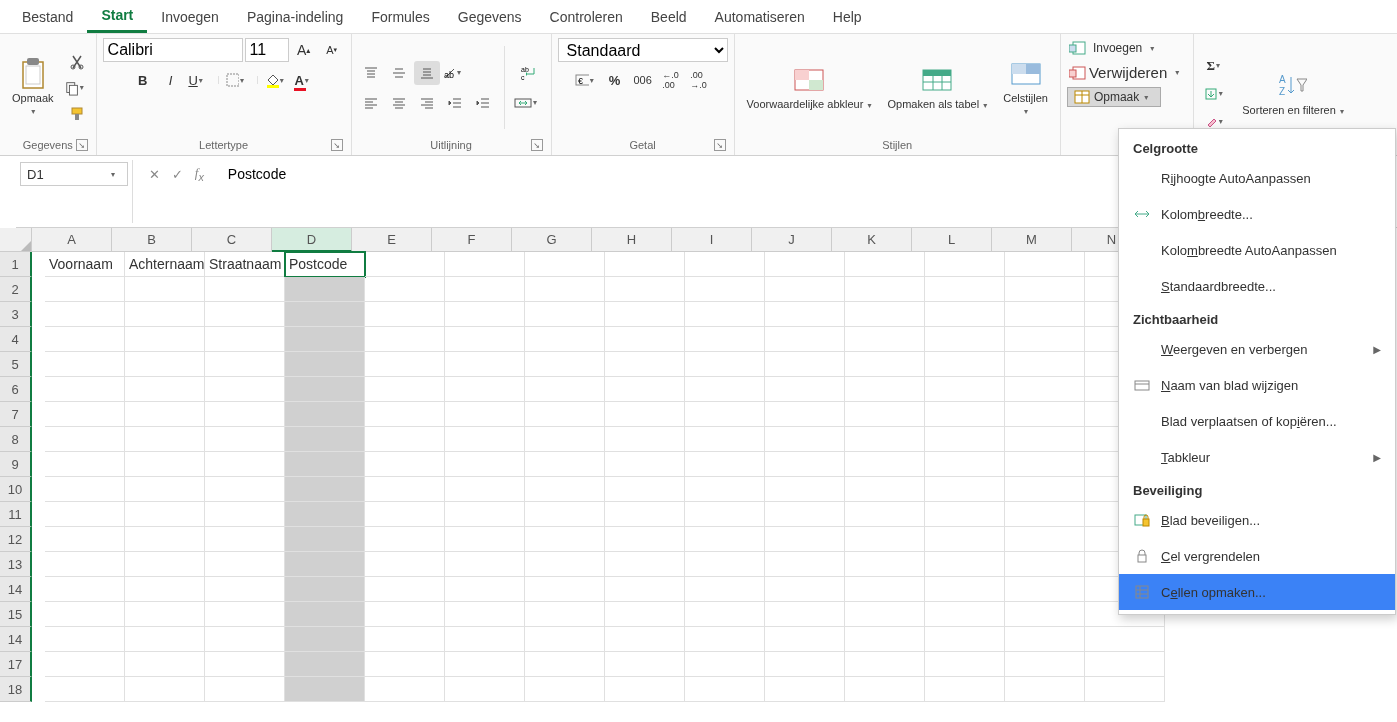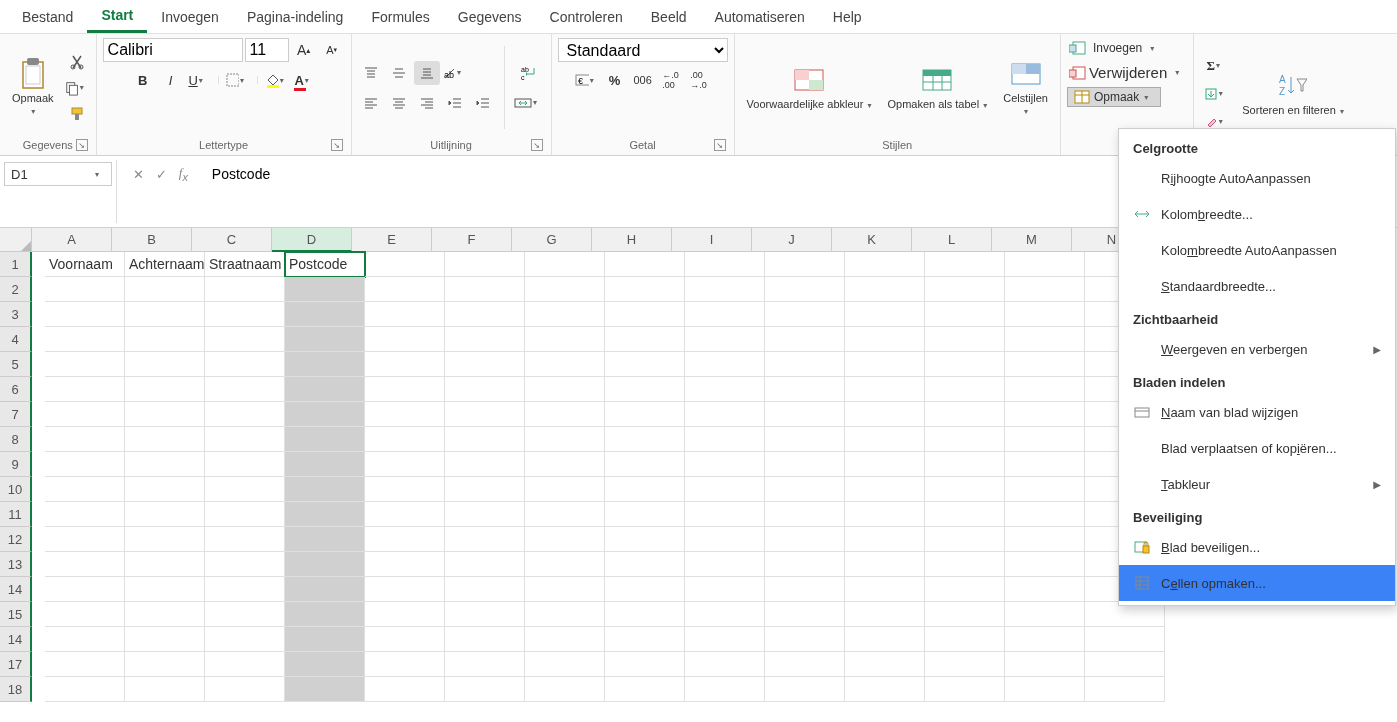--- a/index.html
+++ b/index.html
@@ -20,21 +20,21 @@
 .row { display: flex; gap: 2px; align-items: center; }
 .btn-sm { width: 26px; height: 24px; display: flex; align-items: center; justify-content: center; border: 1px solid transparent; border-radius: 3px; cursor: pointer; }
 .btn-big { display: flex; flex-direction: column; align-items: center; justify-content: center; padding: 2px 6px; cursor: pointer; min-width: 44px; }
 .btn-big .ico { width: 32px; height: 32px; display:flex; align-items:center; justify-content:center; }
 .btn-big .txt { font-size: 11px; text-align: center; line-height: 1.1; margin-top: 2px; }
 .font-select { border: 1px solid #ccc; height: 24px; font-size: 16px; padding: 0 4px; background: #fff; }
 .dd { width: 10px; font-size: 8px; color: #666; margin-left: 1px; }
 .sep-v { width: 1px; background: #e0e0e0; align-self: stretch; margin: 8px 4px; }
 
 
-.formula-bar { display: flex; height: 72px; border-bottom: 1px solid #d0d0d0; }
+.formula-bar { display: flex; height: 72px; border-bottom: 1px solid #d0d0d0; margin-left: 16px; }
 .namebox { width: 108px; border: 1px solid #ccc; margin: 6px 4px; height: 24px; display: flex; align-items: center; padding: 0 6px; font-size: 13px; justify-content: space-between; }
 .fx-area { flex: 1; display: flex; align-items: flex-start; padding-top: 6px; }
 .fx-btns { display: flex; gap: 12px; padding: 0 16px; height: 24px; align-items: center; color: #888; }
 .fx-input { flex: 1; border: none; font-size: 14px; padding: 2px 8px; height: 24px; outline: none; }
 
 
 .grid-area { display: flex; height: calc(722px - 34px - 122px - 72px); position: relative; }
 .corner { width: 32px; height: 24px; background: #f0f0f0; border-right: 1px solid #ccc; border-bottom: 1px solid #ccc; display:flex; align-items:flex-end; justify-content:flex-end; }
 .corner svg { width: 10px; height: 10px; }
 .col-headers { display: flex; height: 24px; }
@@ -753,21 +753,20 @@
     <span><u class="accel">S</u>tandaardbreedte...</span>
   </div>
 
   <div class="menu-header">Zichtbaarheid</div>
   <div class="menu-item">
     <span class="mico"></span>
     <span><u class="accel">W</u>eergeven en verbergen</span>
     <span class="arrow">▶</span>
   </div>
 
-  <div class="menu-header">Bladen indelen</div>
   <div class="menu-item">
     <span class="mico">
         <svg width="16" height="14">
           <rect x="1" y="3" width="14" height="9" fill="none" stroke="#888"></rect>
           <line x1="1" y1="6" x2="15" y2="6" stroke="#888"></line>
         </svg>
       </span>
     <span><u class="accel">N</u>aam van blad wijzigen</span>
   </div>
   <div class="menu-item">
@@ -783,20 +782,29 @@
   <div class="menu-header">Beveiliging</div>
   <div class="menu-item">
     <span class="mico">
         <svg width="16" height="14">
           <rect x="1" y="2" width="11" height="10" fill="none" stroke="#4a8"></rect>
           <rect x="9" y="6" width="6" height="7" fill="#f4c430" stroke="#b80"></rect>
           <path d="M10 6v-2a2 2 0 014 0v2" fill="none" stroke="#b80"></path>
         </svg>
       </span>
     <span><u class="accel">B</u>lad beveiligen...</span>
+  </div>
+  <div class="menu-item">
+    <span class="mico">
+        <svg width="14" height="14">
+          <rect x="3" y="6" width="8" height="7" fill="none" stroke="#888"></rect>
+          <path d="M4 6v-2a3 3 0 016 0v2" fill="none" stroke="#888"></path>
+        </svg>
+      </span>
+    <span><u class="accel">C</u>el vergrendelen</span>
   </div>
   <div class="menu-item hl">
     <span class="mico">
         <svg width="14" height="14">
           <rect x="1" y="1" width="12" height="12" fill="none" stroke="#888"></rect>
           <line x1="1" y1="5" x2="13" y2="5" stroke="#888"></line>
           <line x1="1" y1="9" x2="13" y2="9" stroke="#888"></line>
           <line x1="5" y1="1" x2="5" y2="13" stroke="#888"></line>
         </svg>
       </span>

